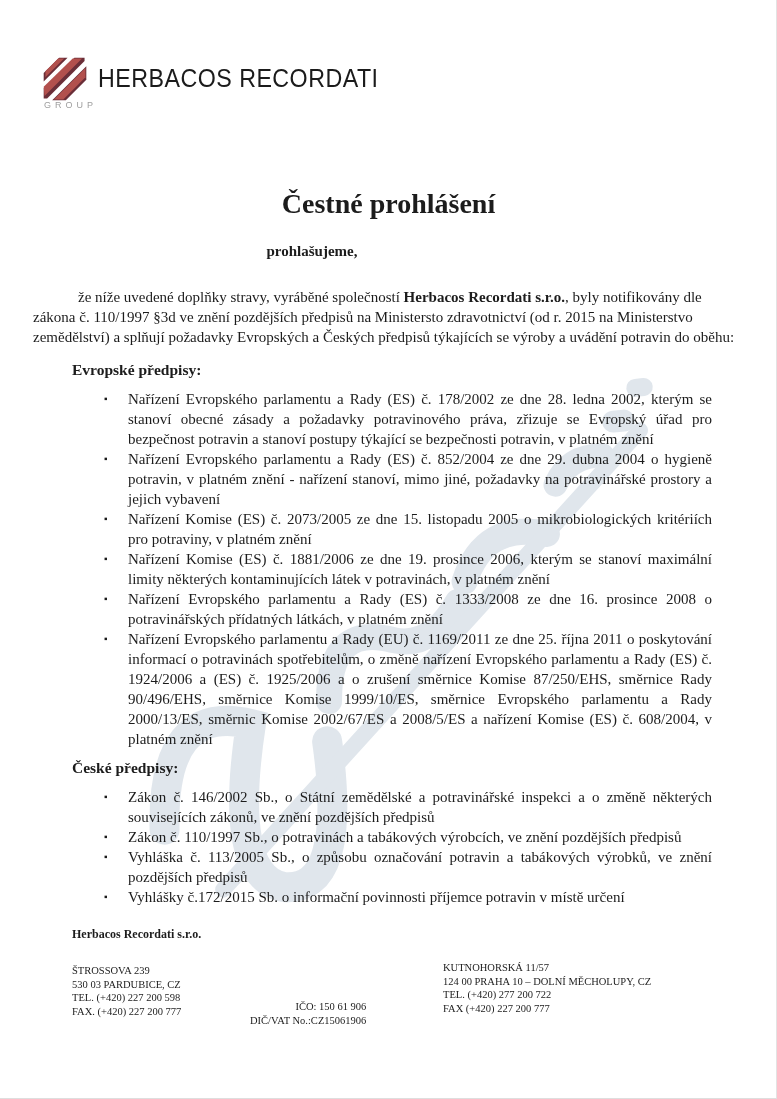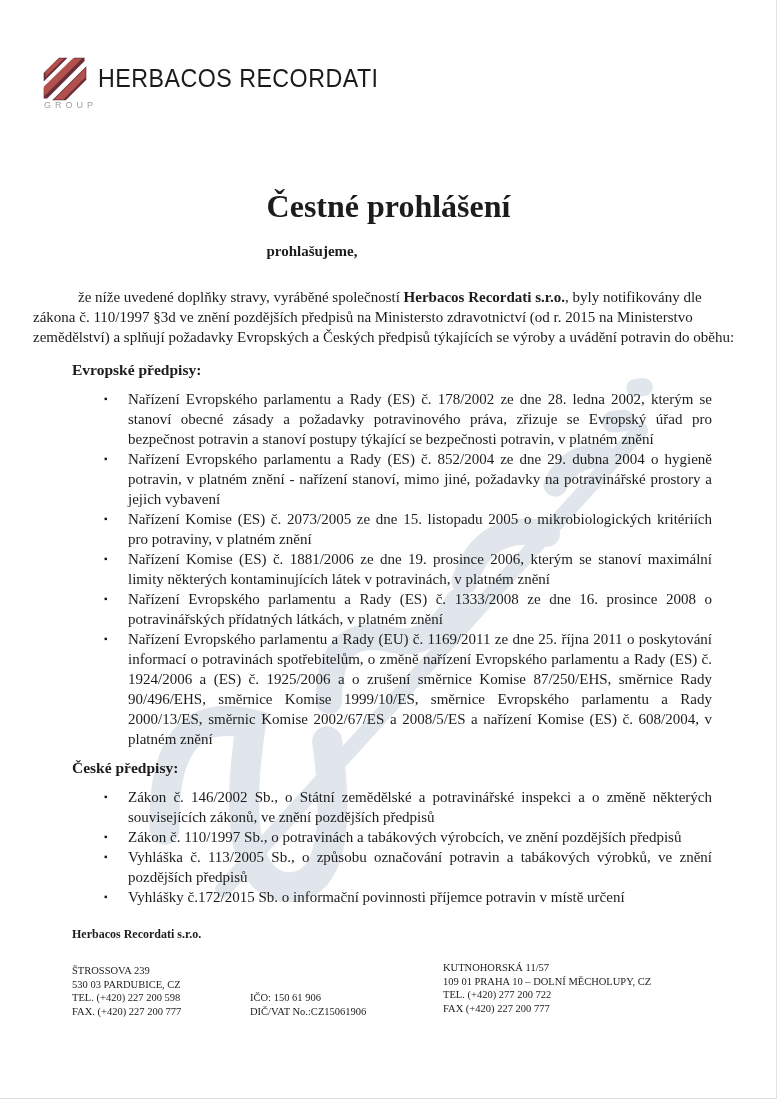--- a/index.html
+++ b/index.html
@@ -59,21 +59,21 @@
     font-size:9px;
     letter-spacing:4px;
     color:var(--group_grey);
   }
   
   .doc-title{
     position:absolute;
     left:0; top:188px;
     width:777px;
     text-align:center;
-    font-size:32px;
+    font-size:28px;
     font-weight:bold;
   }
   .doc-lead{
     position:absolute;
     left:0; top:243px;
     width:624px;
     text-align:center;
     font-size:15px;
     font-weight:bold;
   }
@@ -123,21 +123,21 @@
   }
   .footer-company{
     position:absolute;
     left:72px; top:0;
     font-size:12px;
     font-weight:bold;
   }
   .footer-col{ position:absolute; white-space:nowrap; }
   .footer-col div{ white-space:nowrap; }
   .col-pardubice{ left:72px;  top:36px; }
-  .col-registration{ left:250px; top:63px; }
+  .col-registration{ left:250px; top:72px;text-align:right; }
   .col-praha{ left:443px; top:33px; }
 </style>
 </head>
 <body>
 
 <div class="page">
 
   <svg class="watermark" viewBox="0 0 777 1099" aria-hidden="true">
     <g stroke="var(--watermark_blue)" fill="none" stroke-linecap="round" transform="rotate(-27 400 620)">
       <path d="M 95 700 q 55 -115 125 -55 q -90 125 -45 160 q 55 35 105 -110" stroke-width="30"></path>
@@ -199,19 +199,19 @@
       <div>FAX. (+420) 227 200 777</div>
     </div>
 
     <div class="footer-col col-registration">
       <div>IČO: 150 61 906</div>
       <div>DIČ/VAT No.:CZ15061906</div>
     </div>
 
     <div class="footer-col col-praha">
       <div>KUTNOHORSKÁ 11/57</div>
-      <div>109 01 PRAHA 10 – DOLNÍ MĚCHOLUPY, CZ</div>
+      <div>124 00 PRAHA 10 – DOLNÍ MĚCHOLUPY, CZ</div>
       <div>TEL. (+420) 277 200 722</div>
       <div>FAX  (+420) 227 200 777</div>
     </div>
   </div>
 
 </div>
 
 </body></html>

